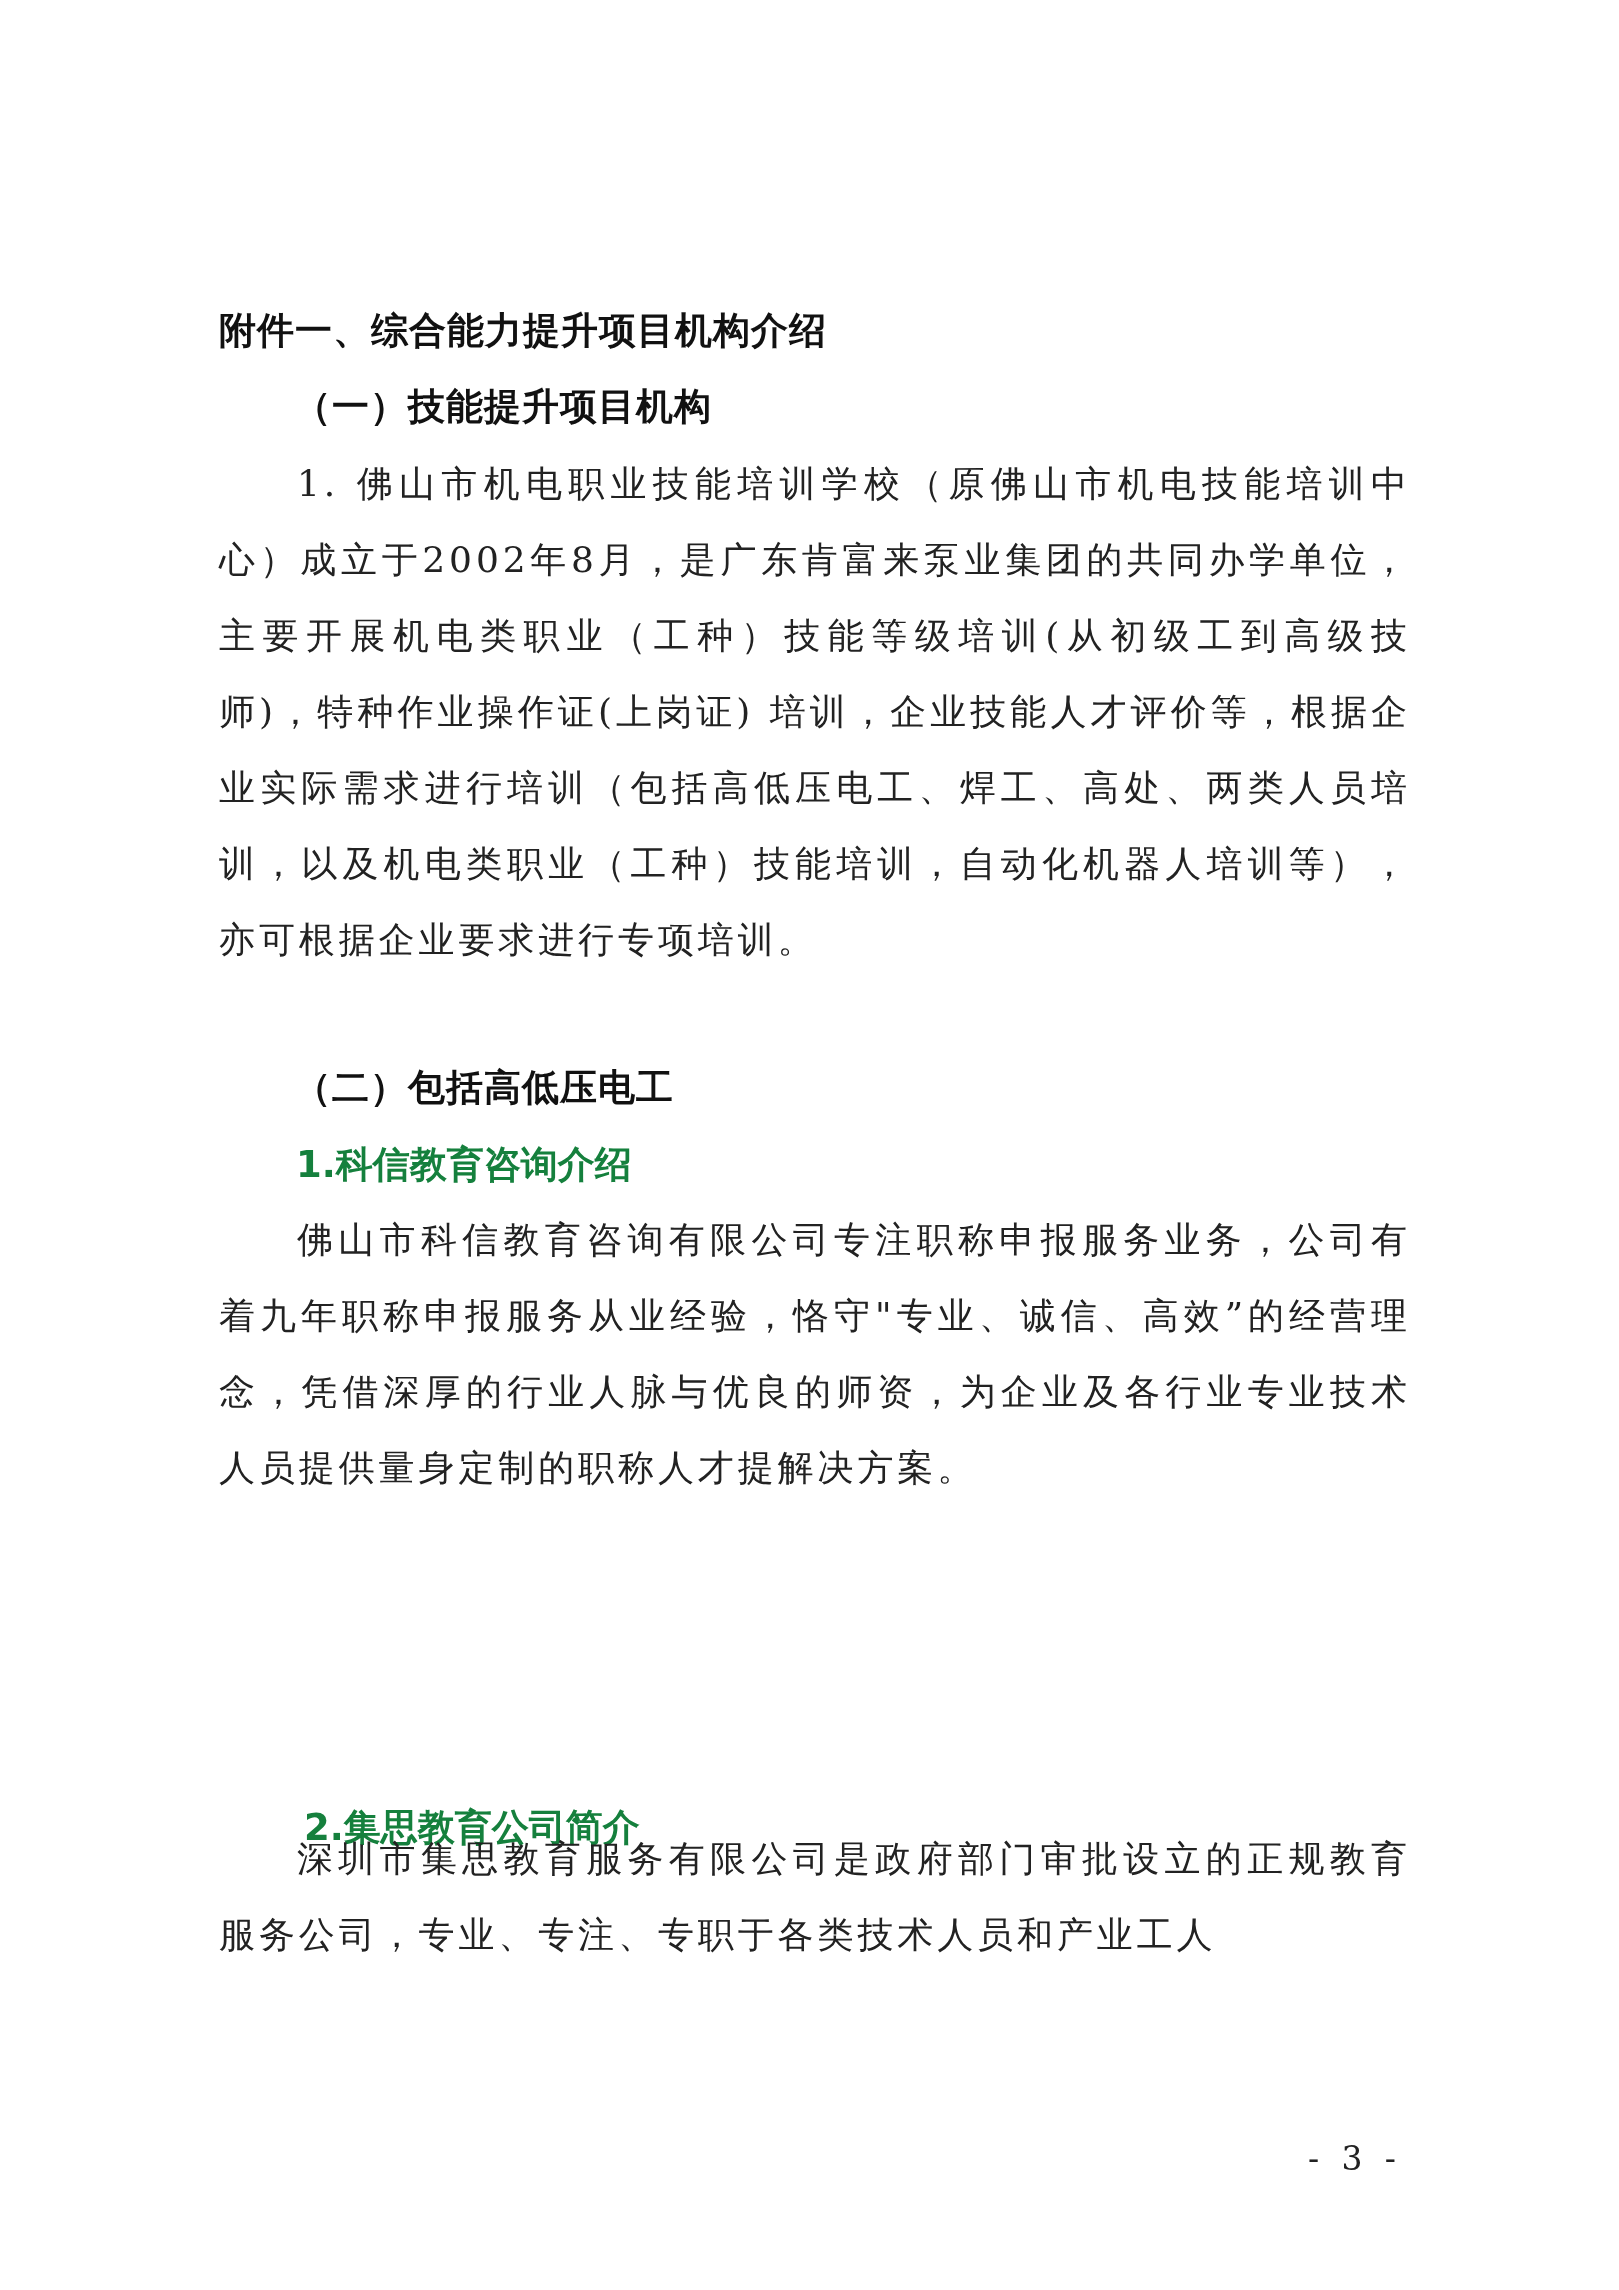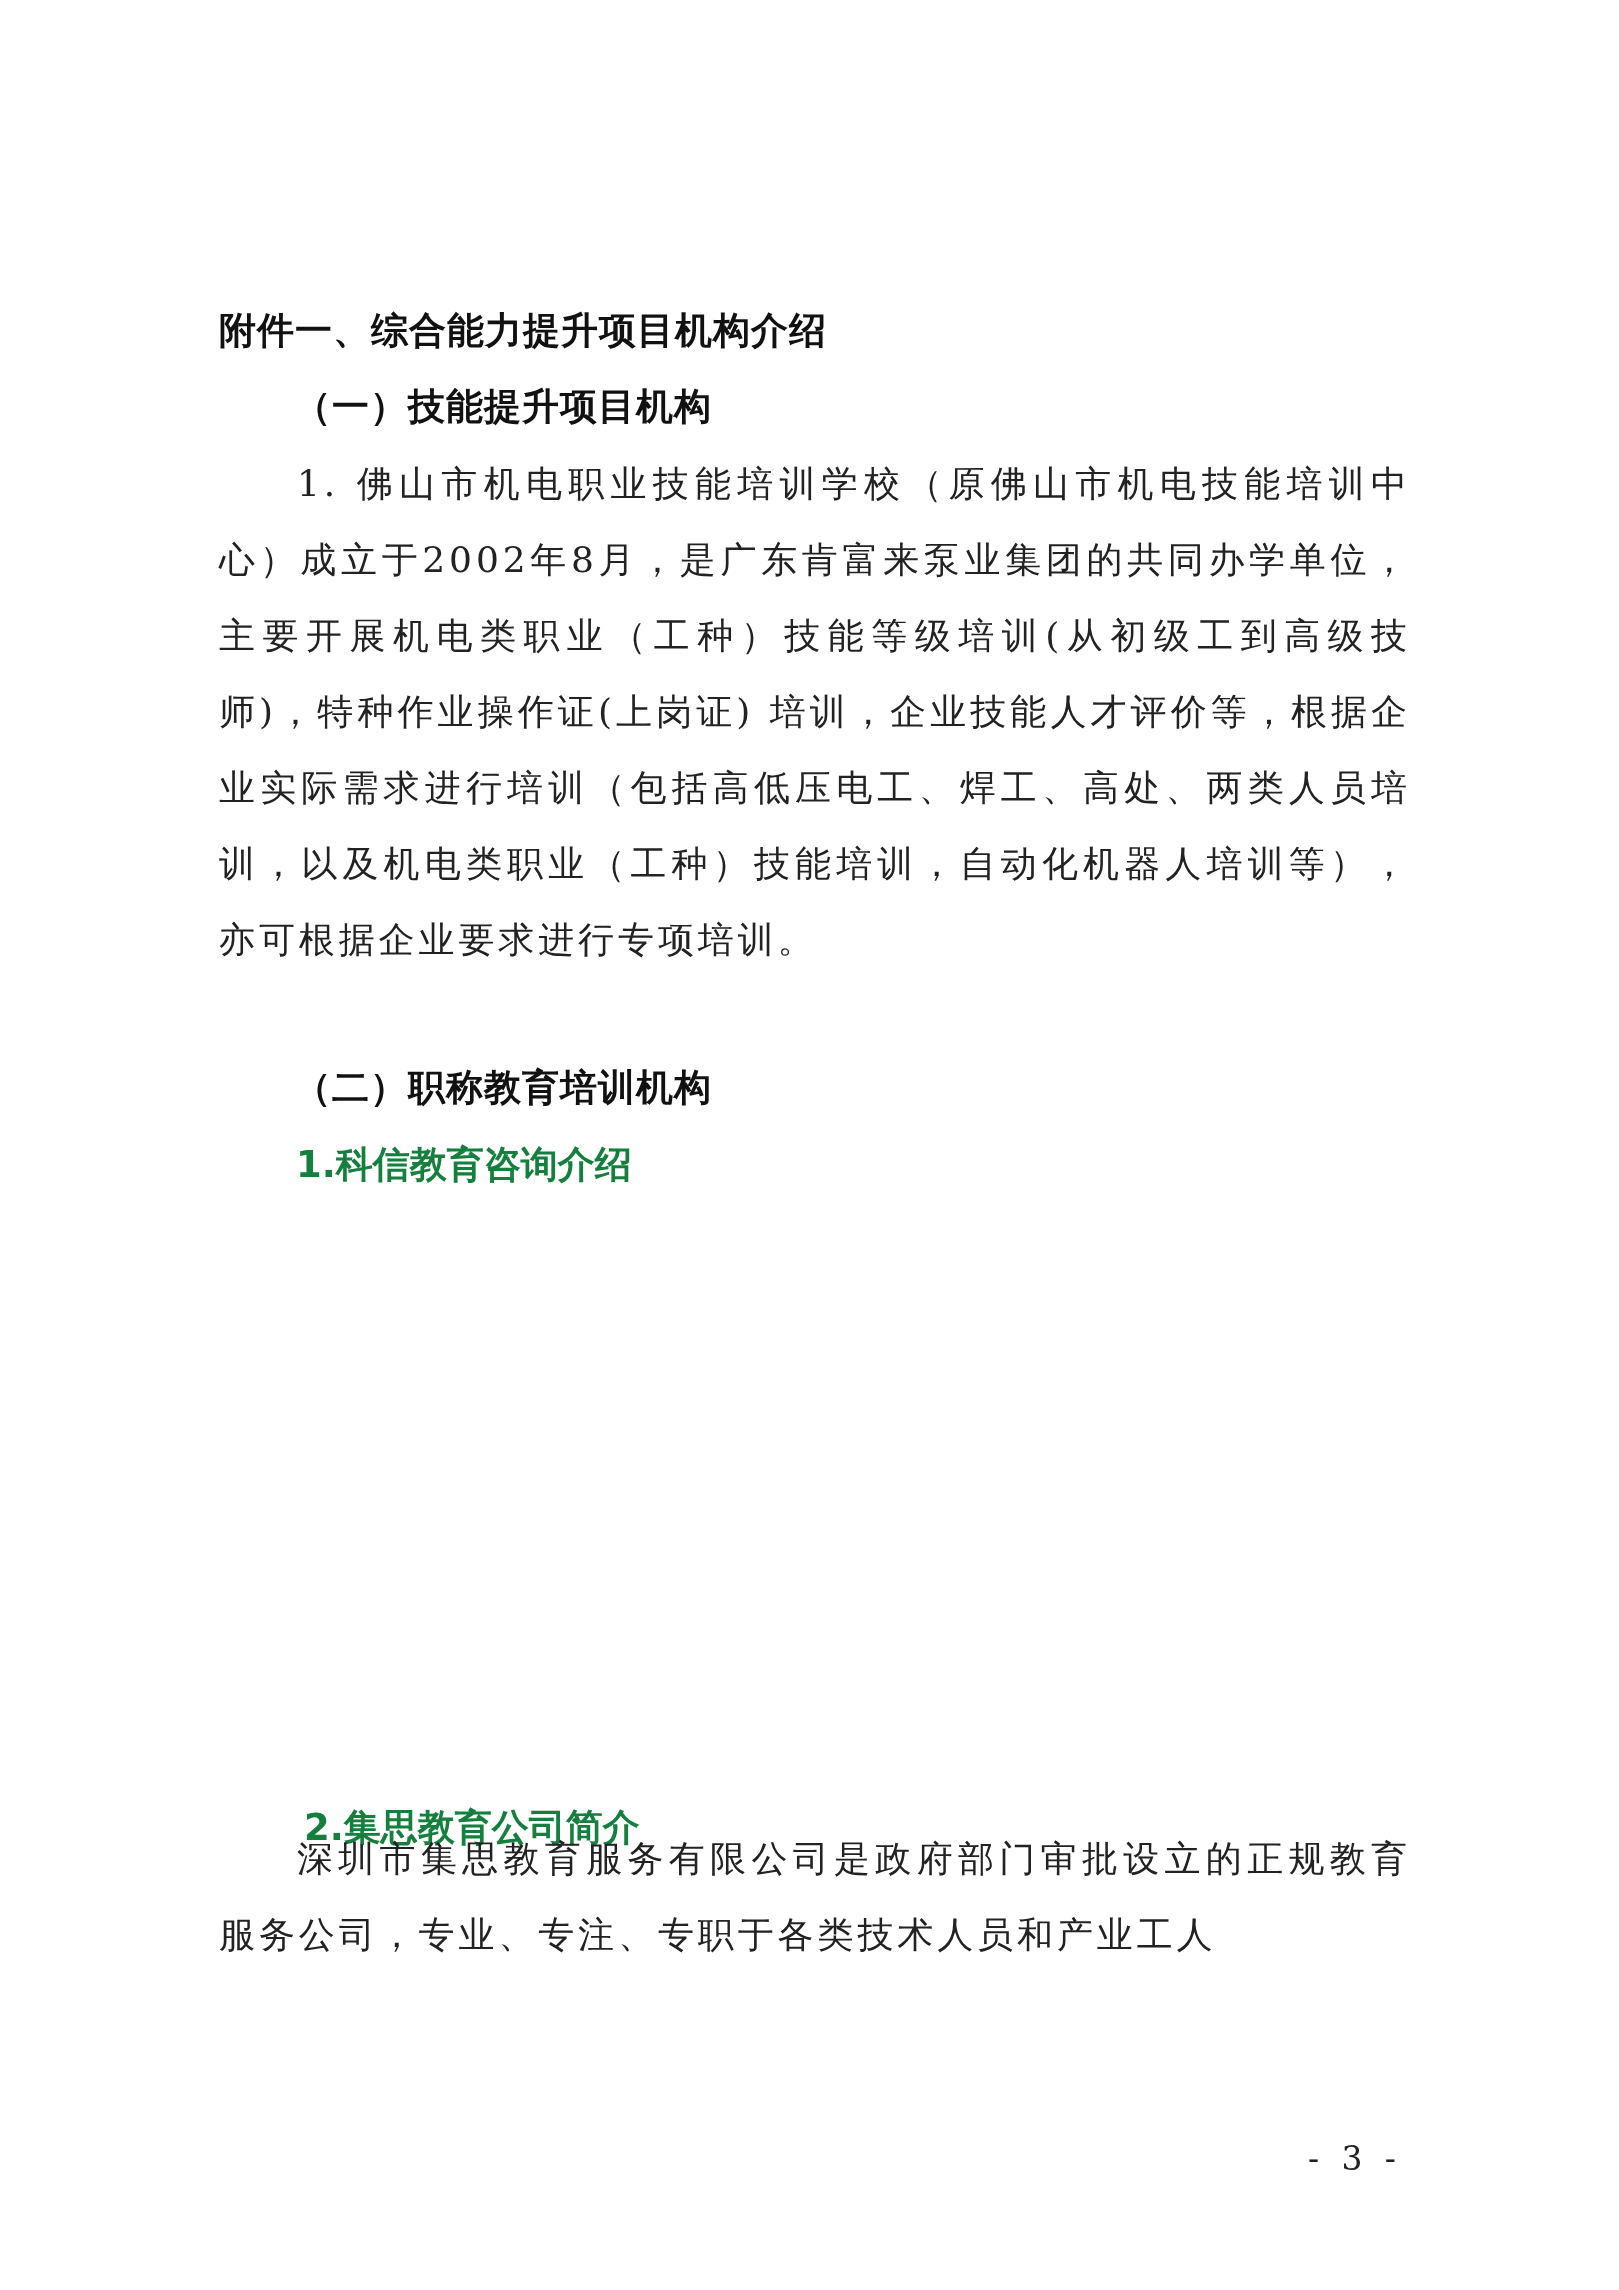--- a/index.html
+++ b/index.html
@@ -22,24 +22,25 @@
 <body>
 
 <div class="page">
 
   <div class="block h1" style="top:306px;">附件一、综合能力提升项目机构介绍</div>
 
   <div class="block h2" style="top:382px; left:294px; width:1078px;">（一）技能提升项目机构</div>
 
   <div class="block para" style="top:446px;">1. 佛山市机电职业技能培训学校（原佛山市机电技能培训中心）成立于2002年8月，是广东肯富来泵业集团的共同办学单位，主要开展机电类职业（工种）技能等级培训(从初级工到高级技师)，特种作业操作证(上岗证) 培训，企业技能人才评价等，根据企业实际需求进行培训（包括高低压电工、焊工、高处、两类人员培训，以及机电类职业（工种）技能培训，自动化机器人培训等），亦可根据企业要求进行专项培训。</div>
 
-  <div class="block h2" style="top:1063px; left:294px; width:1078px;">（二）职称教育培训机构</div>
+  <div class="block h2" style="top:1063px; left:294px; width:1078px;">（二）包括高低压电工</div>
 
   <div class="block h3" style="top:1140px; left:296px; width:1078px;">1.科信教育咨询介绍</div>
 
+  <div class="block para" style="top:1202px;">佛山市科信教育咨询有限公司专注职称申报服务业务，公司有着九年职称申报服务从业经验，恪守"专业、诚信、高效”的经营理念，凭借深厚的行业人脉与优良的师资，为企业及各行业专业技术人员提供量身定制的职称人才提解决方案。</div>
 
 
   <div class="block h3" style="top:1803px; left:304px; width:1078px;">2.集思教育公司简介</div>
 
   <div class="block para" style="top:1821px;">深圳市集思教育服务有限公司是政府部门审批设立的正规教育服务公司，专业、专注、专职于各类技术人员和产业工人</div>
 
   <div class="page-num">- 3 -</div>
 </div>
 
 

